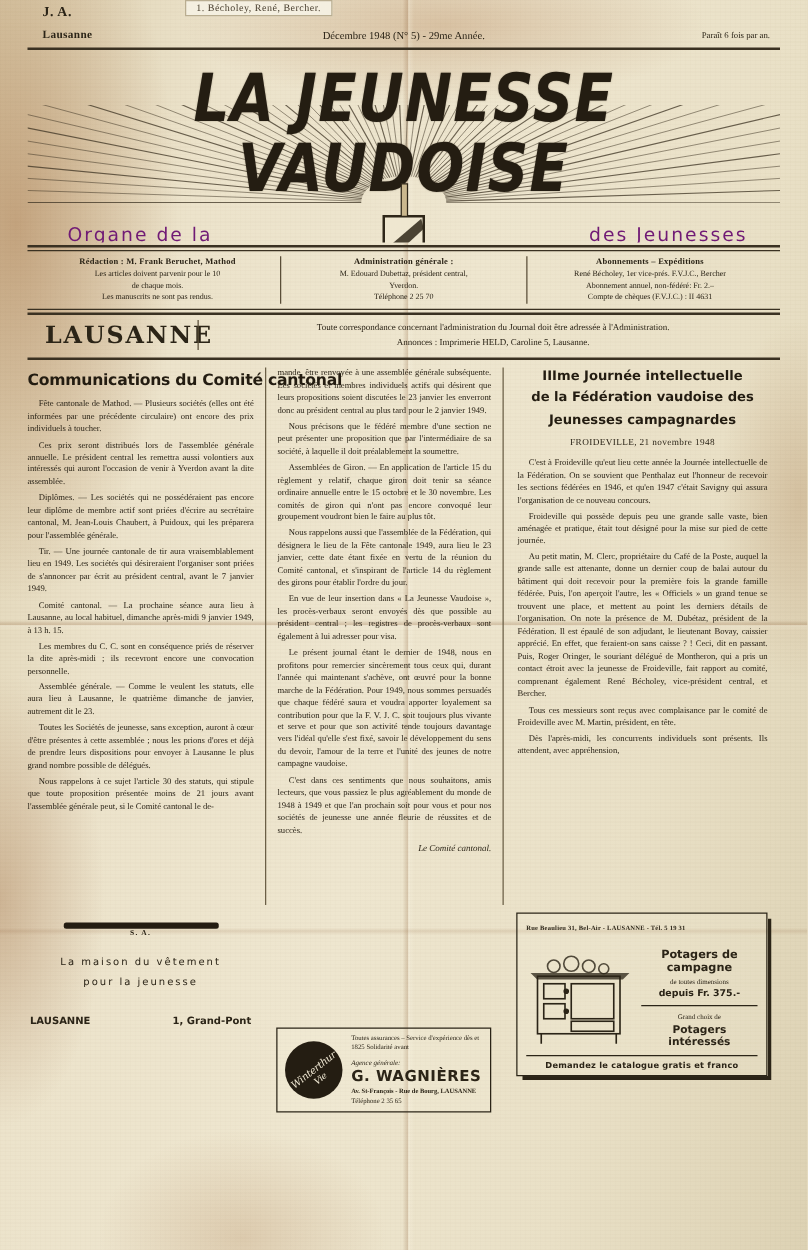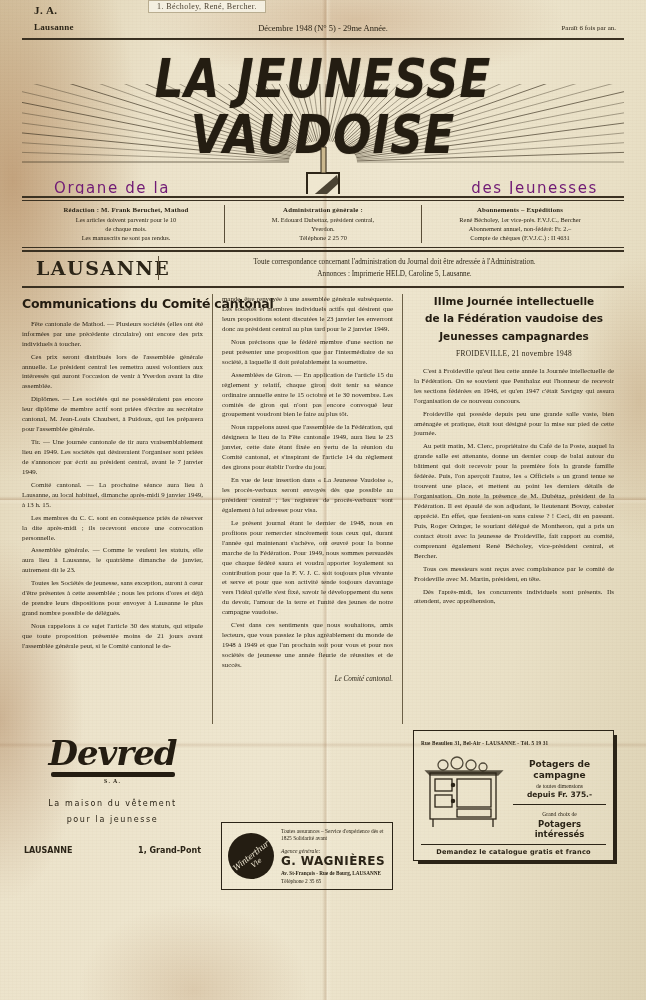--- a/index.html
+++ b/index.html
@@ -135,21 +135,21 @@
   .wintxt .t2{font-size:5.6px;font-style:italic;margin-bottom:1px;}
   .wintxt .t3{font-family:"DejaVu Sans",sans-serif;font-weight:bold;font-size:12px;letter-spacing:.4px;line-height:1.1;}
   .wintxt .t4{font-size:5.2px;font-weight:bold;margin-top:2px;}
   .wintxt .t5{font-size:5.4px;margin-top:2px;}
 
   .cbbox{border:1px solid #2b2417;padding:6px 7px 4px;position:relative;
       box-shadow:4px 4px 0 -1px #2b2417;background:rgba(255,252,242,.12);}
   .cbbox .brand{font-family:"DejaVu Serif",serif;font-style:italic;font-weight:bold;
       font-size:17px;letter-spacing:-.3px;line-height:1;color:#241d12;}
   .cbbox .addr{font-size:5.2px;letter-spacing:.2px;margin:3px 0 5px;font-weight:bold;}
-  .cbmid{display:flex;gap:6px;align-items:flex-start;}
+  .cbmid{display:flex;gap:6px;align-items:flex-end;}
   .cbtxt{flex:1;text-align:center;padding-top:8px;}
   .cbtxt .a{font-family:"DejaVu Sans",sans-serif;font-weight:bold;font-size:9px;line-height:1.2;}
   .cbtxt .b{font-size:5.6px;margin:2px 0 1px;}
   .cbtxt .c{font-family:"DejaVu Sans",sans-serif;font-weight:bold;font-size:7.5px;
       border-bottom:1px solid #2b2417;padding-bottom:5px;margin-bottom:6px;}
   .cbtxt .d{font-size:5.6px;margin-bottom:2px;}
   .cbtxt .e{font-family:"DejaVu Sans",sans-serif;font-weight:bold;font-size:8.5px;}
   .cbfoot{border-top:1px solid #2b2417;margin-top:5px;padding-top:3px;text-align:center;
       font-family:"DejaVu Sans",sans-serif;font-weight:bold;font-size:6.6px;letter-spacing:.2px;}
 </style>
@@ -357,21 +357,20 @@
         <p class="bt">Tous ces messieurs sont reçus avec complaisance par le comité de Froideville avec M. Martin, président, en tête.</p>
         <p class="bt">Dès l'après-midi, les concurrents individuels sont présents. Ils attendent, avec appréhension,</p>
       </div>
     </div>
   </div>
 
   <div class="adsrow">
 
     <div class="adcell1">
       <div class="devred">
-        <div class="brand">Devred</div>
         <div class="bar"></div>
         <div class="sa">S. A.</div>
         <div class="l1">La maison du vêtement</div>
         <div class="l2">pour la jeunesse</div>
         <div class="foot">
           <span>LAUSANNE</span>
           <span>1, Grand-Pont</span>
         </div>
       </div>
     </div>

